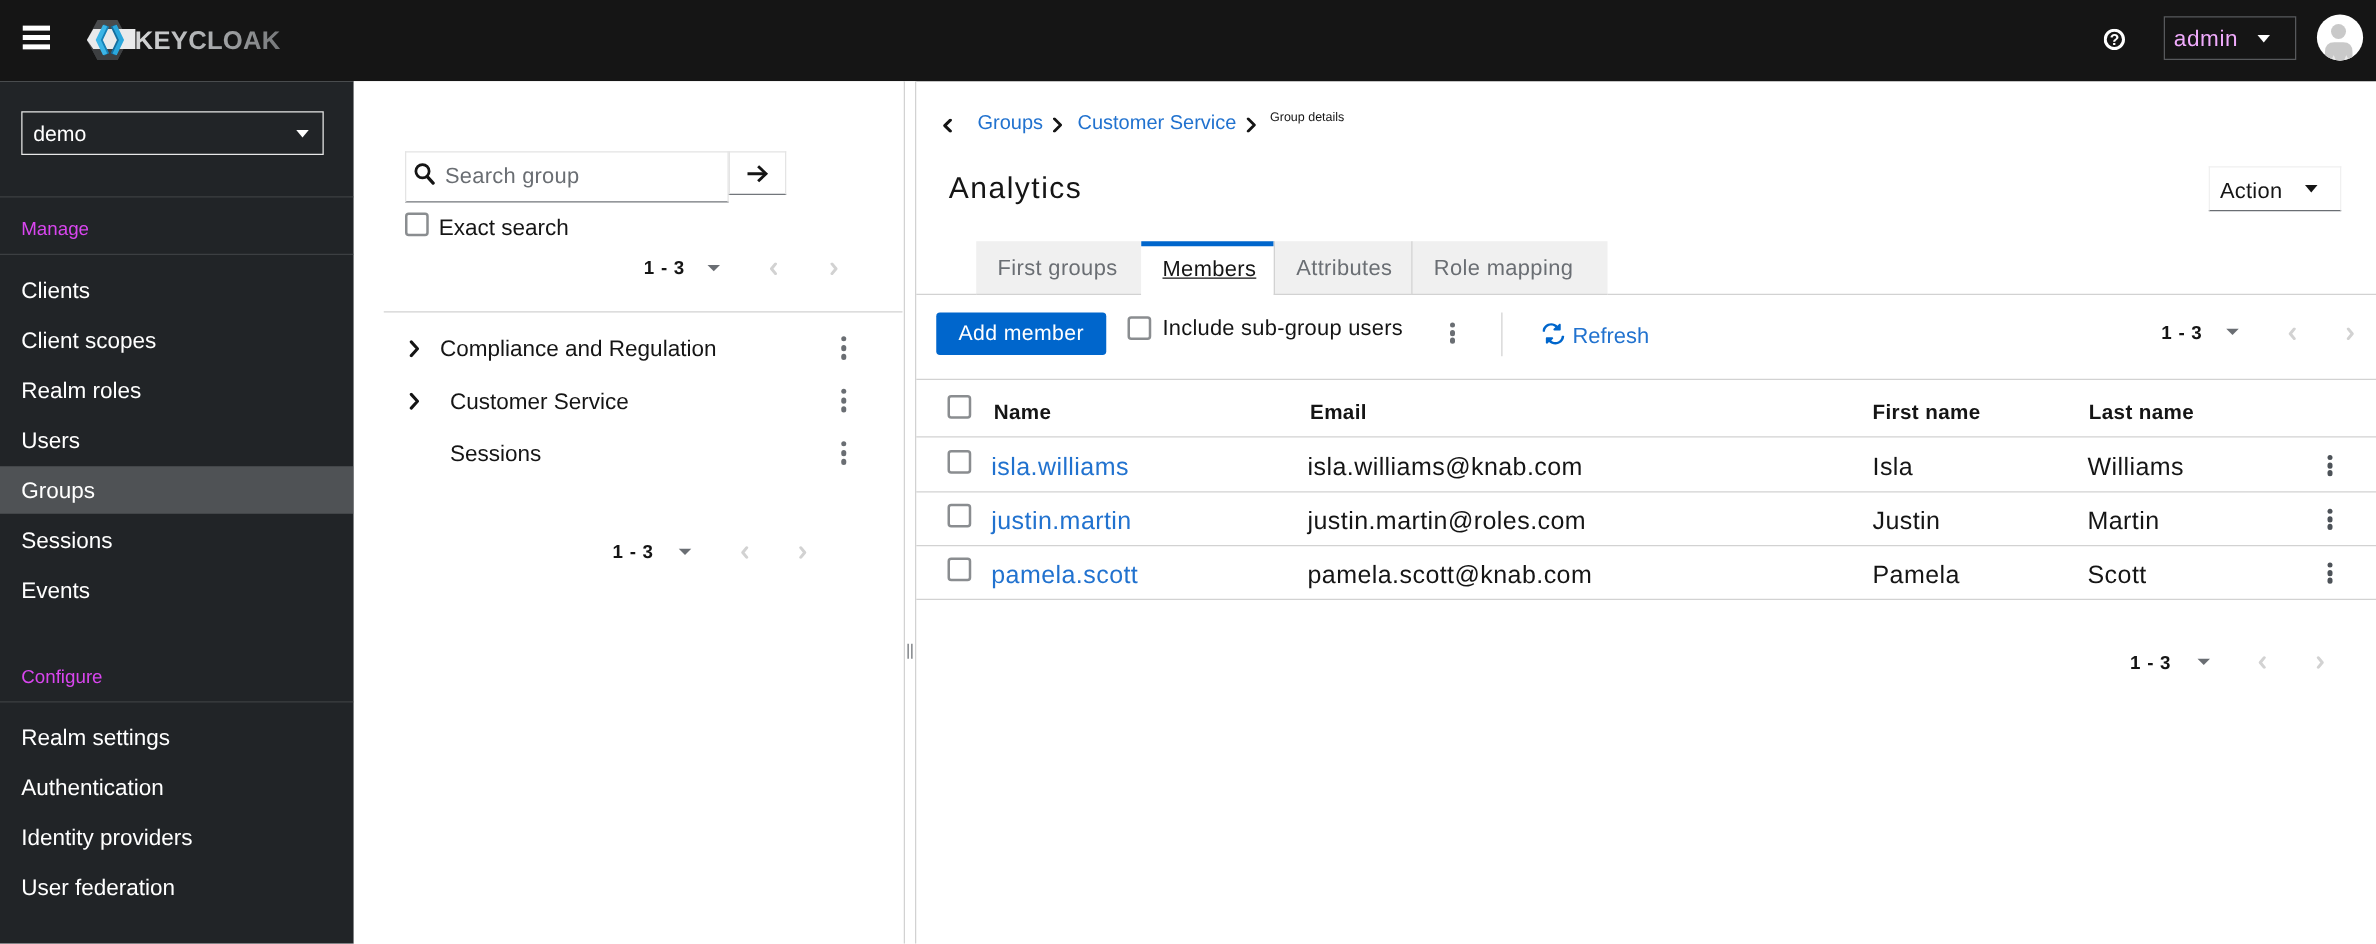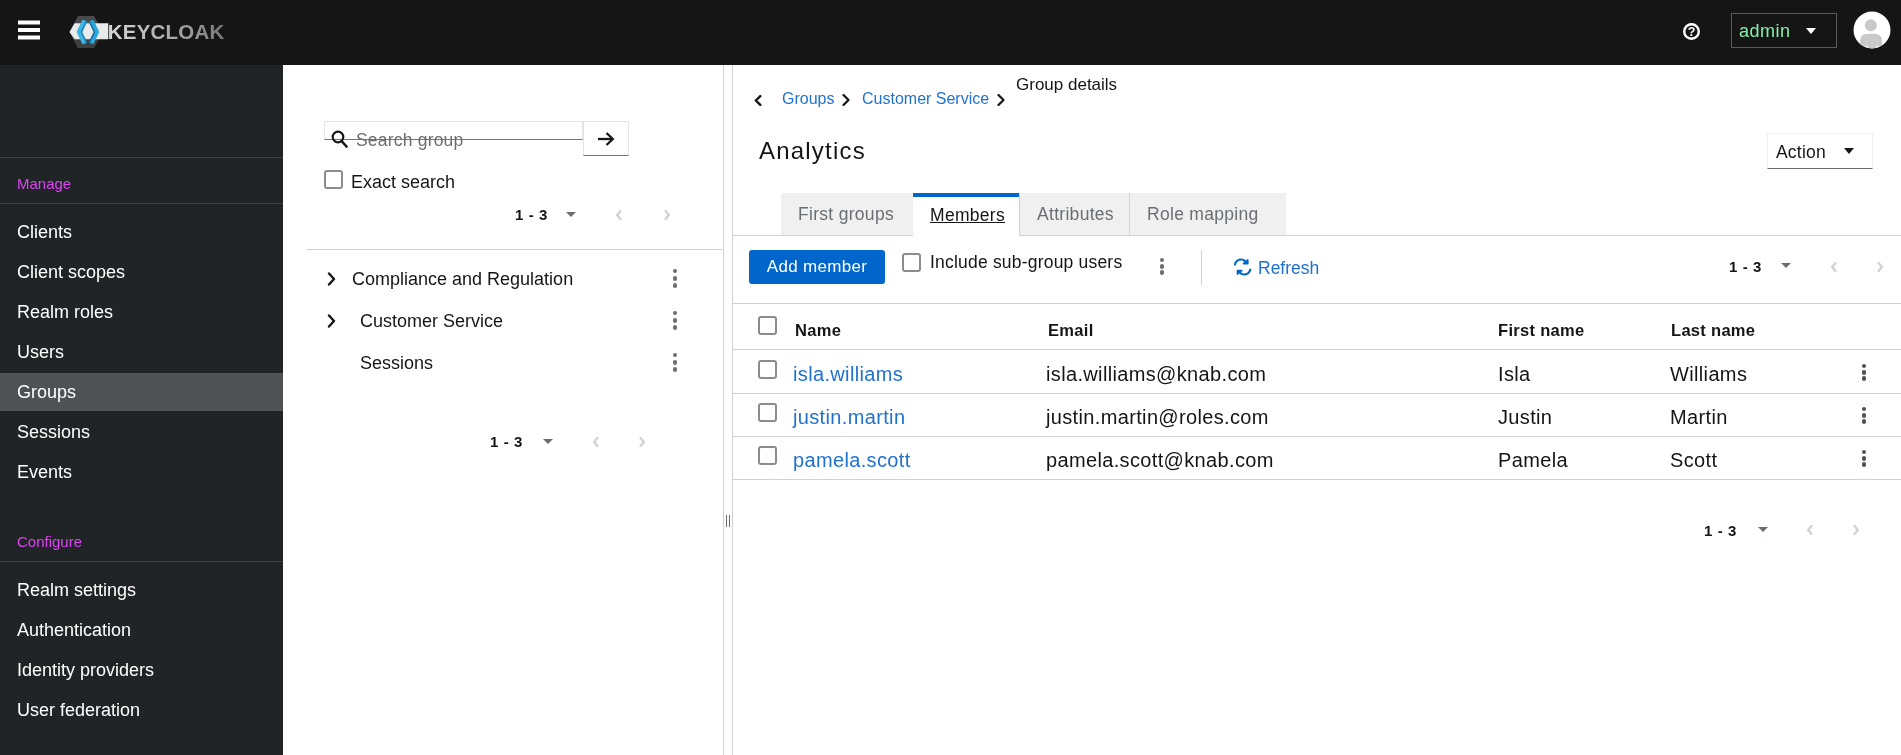--- a/index.html
+++ b/index.html
@@ -14,21 +14,21 @@
 #side .title { position:absolute; left:17px; font-size:15px; color:#d946ef; line-height:16px; }
 #side .hr { position:absolute; left:0; width:283px; height:1px; background:#3c3f42; }
 #demo { position:absolute; left:17px; top:24px; width:242px; height:35px; border:1px solid #e8e8e8; }
 #demo span { position:absolute; left:8.5px; top:8px; font-size:17px; color:#fff; }
 .caretw { position:absolute; width:0; height:0; border-left:5.5px solid transparent; border-right:5.5px solid transparent; border-top:6px solid #fff; }
 .caretd { position:absolute; width:0; height:0; border-left:5.5px solid transparent; border-right:5.5px solid transparent; border-top:6px solid #151515; }
 .caretg { position:absolute; width:0; height:0; border-left:5px solid transparent; border-right:5px solid transparent; border-top:5.5px solid #6a6e73; }
 #selrow { position:absolute; left:0; top:308px; width:283px; height:38px; background:#4f5255; }
 
 #mid { position:absolute; left:283px; top:65px; width:440px; height:690px; background:#fff; }
-#search { position:absolute; left:324px; top:121px; width:258.5px; height:19px; border:1px solid #e4e4e4; border-bottom:1px solid #72767b; }
+#search { position:absolute; left:324px; top:121px; width:258.5px; height:41px; border:1px solid #e4e4e4; border-bottom:1px solid #72767b; }
 #searchbtn { position:absolute; left:582.5px; top:121px; width:46px; height:35px; border:1px solid #e4e4e4; border-bottom:1px solid #72767b; }
 #search span { position:absolute; left:31px; top:8px; font-size:17.5px; letter-spacing:0.2px; color:#6a6e73; }
 .chev { stroke:#151515; stroke-width:2.4; fill:none; stroke-linecap:round; stroke-linejoin:round; }
 .chevg { stroke:#d2d2d2; stroke-width:2.4; fill:none; stroke-linecap:round; stroke-linejoin:round; }
 .pag { position:absolute; font-size:15px; letter-spacing:0.6px; font-weight:bold; color:#151515; }
 .kebab3 span { display:block; width:4.4px; height:4.4px; border-radius:50%; margin:0 0 1.8px 0; }
 .kb7 span { margin-bottom:2.75px !important; }
 
 #divider { position:absolute; left:723px; top:65px; width:10px; height:690px; background:#fff; border-left:1px solid #d2d2d2; border-right:1px solid #d2d2d2; }
 .link { color:#2172cf; }
@@ -73,38 +73,42 @@
     <path d="M15.1 5.5 L9.6 17 L15.1 28.5" fill="none" stroke="#3cb5e6" stroke-width="3.7"></path>
     <path d="M21.5 5.5 L27 17 L21.5 28.5" fill="none" stroke="#156d9d" stroke-width="4.4"></path>
     <path d="M22.7 5.5 L28.2 17 L22.7 28.5" fill="none" stroke="#2aa7dc" stroke-width="3.7"></path>
     <text x="38.8" y="24.3" font-family="Liberation Sans, sans-serif" font-size="20.5" font-weight="bold" letter-spacing="0.2" fill="url(#kctxt)">KEYCLOAK</text>
   </svg>
   <svg class="abs" style="left:1683px;top:23px" width="17" height="17" viewBox="0 0 17 17">
     <circle cx="8.5" cy="8.5" r="7.3" fill="none" stroke="#fff" stroke-width="2.4"></circle>
     <text x="8.6" y="13" font-size="12.5" font-weight="bold" fill="#fff" text-anchor="middle" font-family="Liberation Sans, sans-serif">?</text>
   </svg>
   <div class="abs" style="left:1731px;top:13px;width:106px;height:35px;border:1px solid #57595c"></div>
-  <div class="abs" style="left:1739px;top:21px;font-size:18px;letter-spacing:0.5px;color:#86efac">admin</div>
+  <div class="abs" style="left:1739px;top:21px;font-size:18px;letter-spacing:0.5px;color:#f0abfc">admin</div>
   <div class="caretw" style="left:1806px;top:28px"></div>
   <svg class="abs" style="left:1853px;top:11px" width="38" height="38" viewBox="0 0 38 38">
     <defs>
         <clipPath id="avc">
           <circle cx="19" cy="19" r="18.5"></circle>
         </clipPath>
       </defs>
     <circle cx="19" cy="19" r="18.5" fill="#fff"></circle>
     <g clip-path="url(#avc)" fill="#c9c9c9">
       <circle cx="17.8" cy="14.2" r="6"></circle>
       <path d="M7 38 L7 30.5 Q7 22.8 14.5 22.8 L21.5 22.8 Q29 22.8 29 30.5 L29 38 Z"></path>
       <path d="M11.5 38 l2.5-5 2 5 Z M26.5 38 l-2.5-5 -2 5 Z" fill="#fff" opacity="0.6"></path>
     </g>
   </svg>
 </div>
 
 <div id="side">
+  <div id="demo">
+      <span>demo</span>
+      <div class="caretw" style="left:219px;top:14px"></div>
+    </div>
   <div class="hr" style="top:92px"></div>
   <div class="title" style="top:111px">Manage</div>
   <div class="hr" style="top:138px"></div>
   <div id="selrow"></div>
   <div class="item" style="top:157px">Clients</div>
   <div class="item" style="top:197px">Client scopes</div>
   <div class="item" style="top:237px">Realm roles</div>
   <div class="item" style="top:277px">Users</div>
   <div class="item" style="top:317px">Groups</div>
   <div class="item" style="top:357px">Sessions</div>
@@ -182,21 +186,21 @@
     <polyline class="chev" points="6.3,1.1 1.8,5.5 6.3,9.9"></polyline>
   </svg>
 <div class="abs" style="left:782px;top:90px;font-size:16px"><span class="link">Groups</span></div>
 <svg class="abs" style="left:842px;top:94px" width="8" height="12" viewBox="0 0 8 12">
     <polyline points="1.5,1 6.5,6 1.5,11" fill="none" stroke="#151515" stroke-width="2.2" stroke-linecap="round" stroke-linejoin="round"></polyline>
   </svg>
 <div class="abs" style="left:862px;top:90px;font-size:16px"><span class="link">Customer Service</span></div>
 <svg class="abs" style="left:997px;top:94px" width="8" height="12" viewBox="0 0 8 12">
     <polyline points="1.5,1 6.5,6 1.5,11" fill="none" stroke="#151515" stroke-width="2.2" stroke-linecap="round" stroke-linejoin="round"></polyline>
   </svg>
-<div class="abs" style="left:1016px;top:75px;font-size:17px">Group details</div>
+<div class="abs" style="left:1016px;top:89px;font-size:10px">Group details</div>
 <div id="h1">Analytics</div>
 <div id="action">
     <span>Action</span>
     <div class="caretd" style="left:76px;top:14px"></div>
   </div>
 
 <div class="tab" style="left:781px;width:132px">
     <span>First groups</span>
   </div>
 <div id="tabM" style="left:913px;width:106px">

